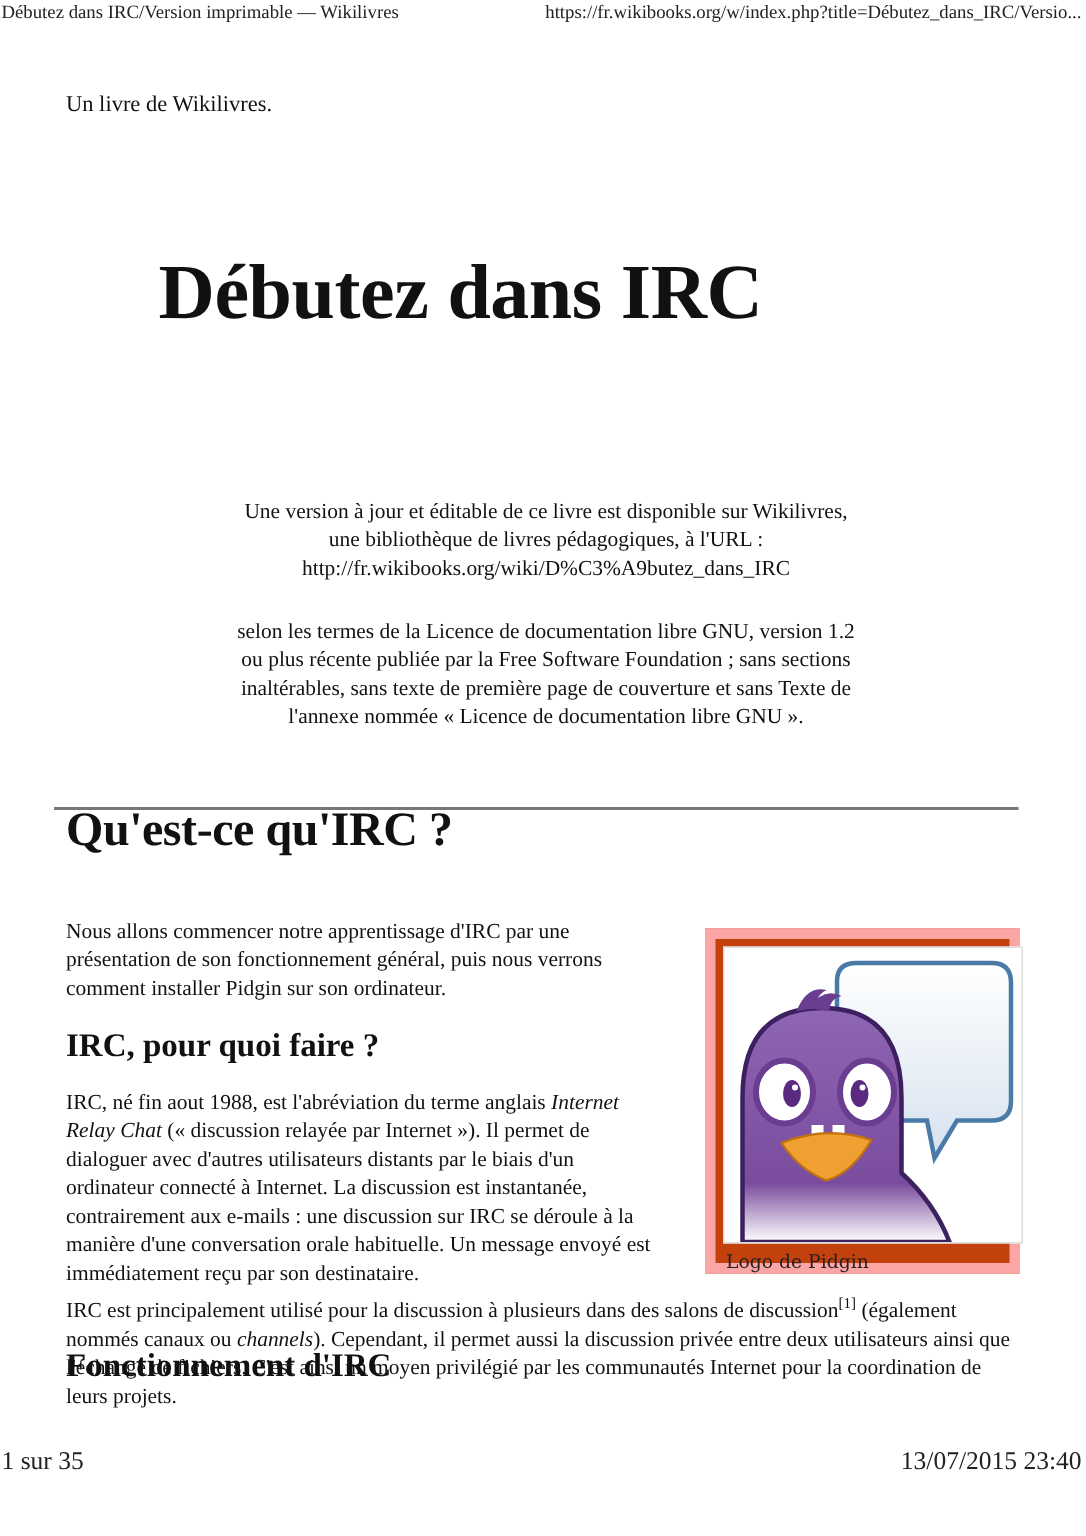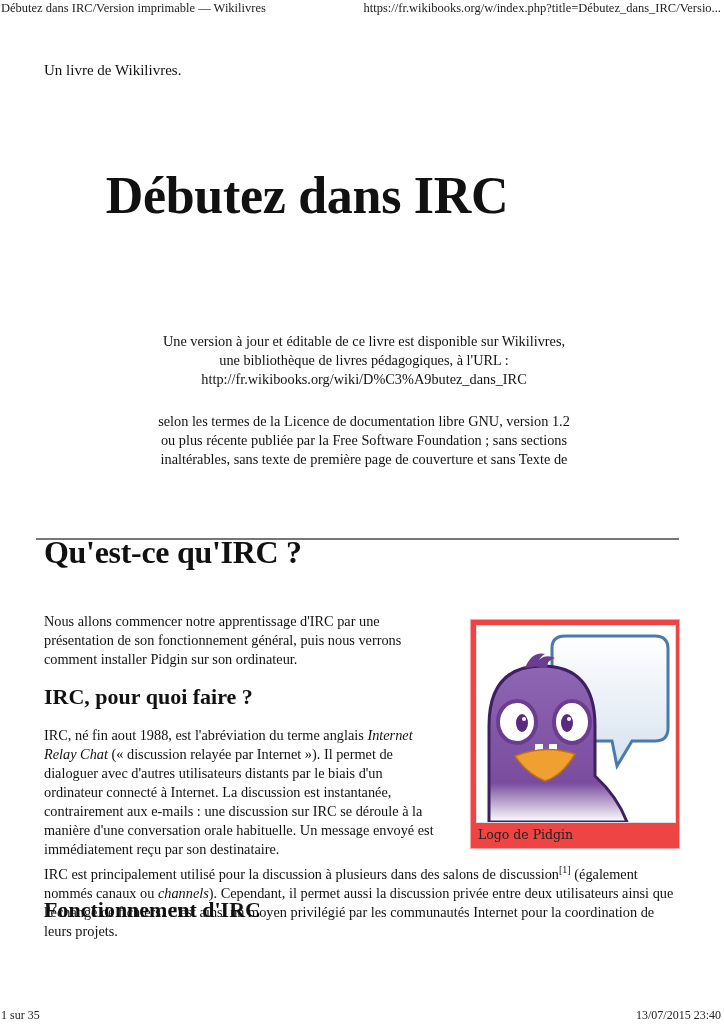--- a/index.html
+++ b/index.html
@@ -5,21 +5,21 @@
   html, body { margin:0; padding:0; }
   body {
     width:724px; height:1024px; position:relative; overflow:hidden;
     background:#ffffff; color:#111;
     font-family:"Liberation Serif", "DejaVu Serif", serif;
   }
   .abs { position:absolute; }
   .hdr { font-size:12.5px; color:#222; top:1px; white-space:nowrap; }
   .hdr-left { left:1px; }
   .hdr-right { right:3px; }
-  .ftr { font-size:12px; color:#222; top:1008px; white-space:nowrap; }
+  .ftr { font-size:17px; color:#222; top:964px; white-space:nowrap; }
   .ftr-left { left:1px; }
   .ftr-right { right:3px; }
 
   .tagline { left:44px; top:62px; font-size:15px; }
   .book-title { left:0; width:614px; text-align:center; top:170px; font-size:52px; font-weight:bold; letter-spacing:-0.3px; line-height:1; }
   .center-block { left:140px; width:448px; text-align:center; font-size:14.3px; line-height:19px; }
   .notice { top:332px; }
   .license { top:412px; }
 
   .rule { left:36px; width:643px; top:538px; height:0; border-top:2px solid #777; }
@@ -28,21 +28,21 @@
   .h2 { left:44px; font-size:22px; font-weight:bold; line-height:1; }
   .h2a { top:686px; }
   .h2b { top:899px; }
 
   .para { left:44px; font-size:14.3px; line-height:19px; }
   .p-intro { top:612px; width:380px; }
   .p-def { top:726px; width:390px; }
   .p-use { top:865px; width:640px; }
   sup { font-size:10px; line-height:0; vertical-align:super; }
 
-  .thumb { left:470px; top:619px; width:210px; height:230px; border:1px solid #fca5a5; background:#ef4444; box-sizing:border-box; }
+  .thumb { left:470px; top:619px; width:210px; height:230px; border:7px solid #fca5a5; background:#c2410c; box-sizing:border-box; }
   .thumb-inner { position:absolute; left:5px; top:5px; width:198px; height:196px; background:#fff; border:1px solid #ddd; overflow:hidden; }
   .caption { position:absolute; left:7px; top:207px; font-size:12.5px; color:#222; font-family:"DejaVu Serif", serif; }
 </style>
 </head>
 <body>
 
 <div class="abs hdr hdr-left">Débutez dans IRC/Version imprimable — Wikilivres</div>
 <div class="abs hdr hdr-right">https://fr.wikibooks.org/w/index.php?title=Débutez_dans_IRC/Versio...</div>
 
 <div class="abs tagline">Un livre de Wikilivres.</div>
@@ -52,20 +52,21 @@
 <div class="abs center-block notice">
   <div>Une version à jour et éditable de ce livre est disponible sur Wikilivres,</div>
   <div>une bibliothèque de livres pédagogiques, à l'URL :</div>
   <div>http://fr.wikibooks.org/wiki/D%C3%A9butez_dans_IRC</div>
 </div>
 
 <div class="abs center-block license">
   <div>selon les termes de la Licence de documentation libre GNU, version 1.2</div>
   <div>ou plus récente publiée par la Free Software Foundation ; sans sections</div>
   <div>inaltérables, sans texte de première page de couverture et sans Texte de</div>
+  <div>l'annexe nommée « Licence de documentation libre GNU ».</div>
 </div>
 
 <div class="abs rule"></div>
 
 <h2 class="abs h1" style="margin:0;">Qu'est-ce qu'IRC ?</h2>
 
 <div class="abs para p-intro">
   <div>Nous allons commencer notre apprentissage d'IRC par une</div>
   <div>présentation de son fonctionnement général, puis nous verrons</div>
   <div>comment installer Pidgin sur son ordinateur.</div>

